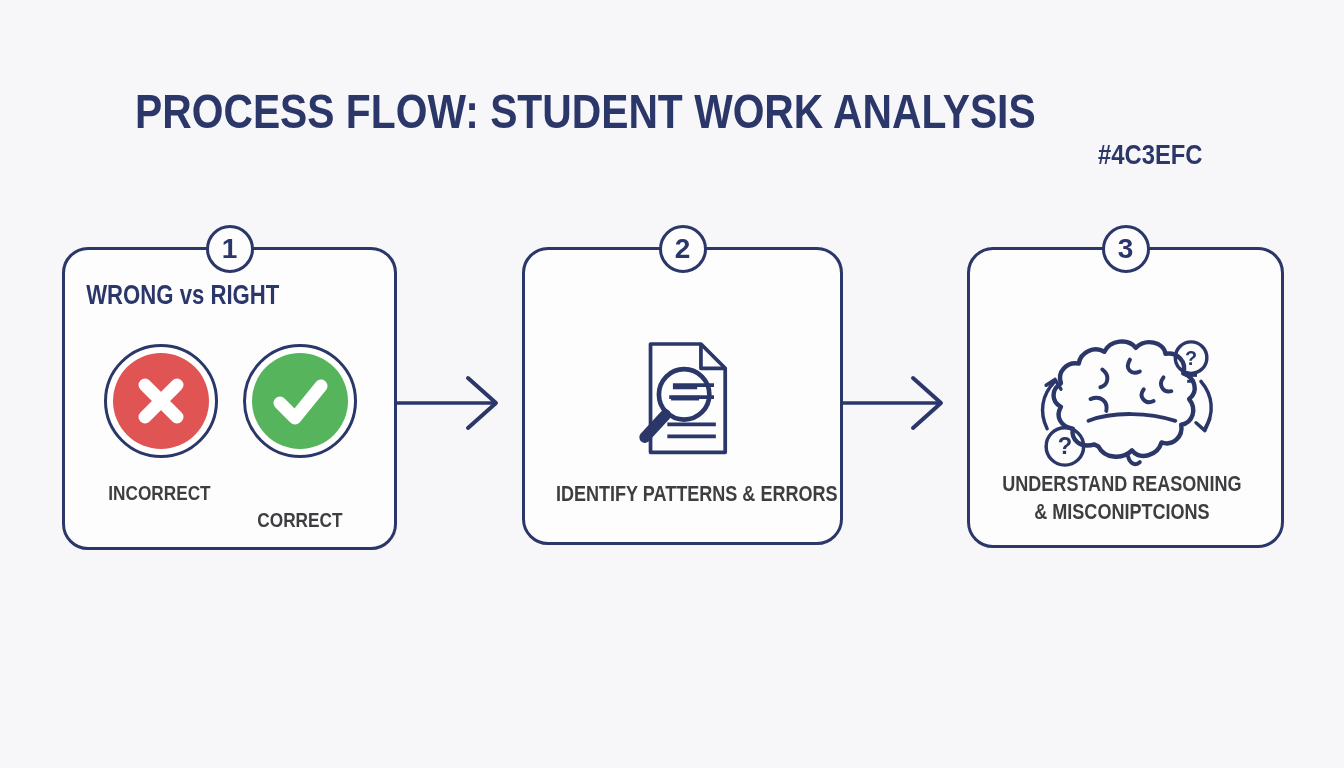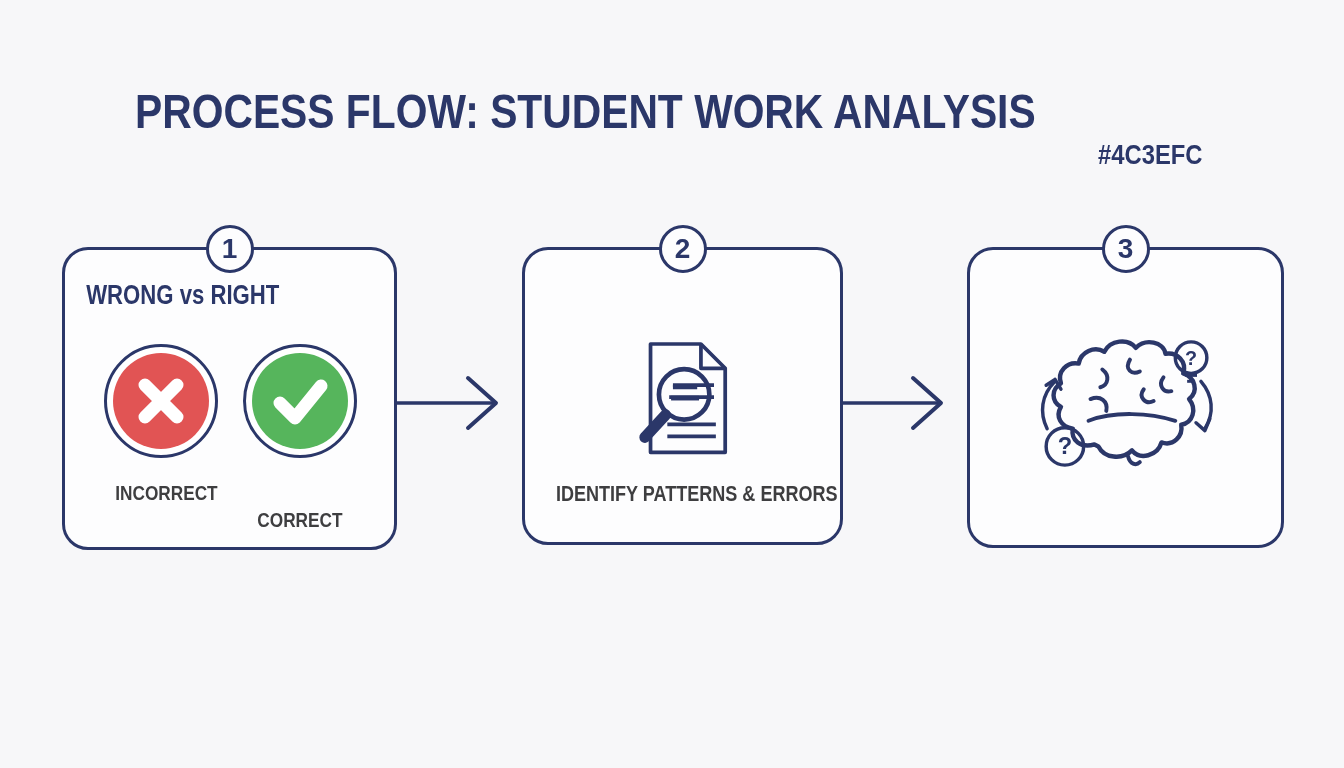--- a/index.html
+++ b/index.html
@@ -62,21 +62,21 @@
   }
   .mark-incorrect{left:39px;}
   .mark-correct{left:178px;}
   .mark svg{display:block;}
   .disc-red{fill:var(--red);}
   .disc-green{fill:var(--green);}
   .mark-label{
     position:absolute;top:231px;width:114px;
     text-align:center;font-size:21px;font-weight:bold;color:var(--caption-gray);
   }
-  .label-incorrect{left:39px;}
+  .label-incorrect{left:32px;}
   .label-correct{left:178px;margin-top:27px;}
 
   
   .icon-doc{position:absolute;left:105px;top:88px;}
   .icon-brain{position:absolute;left:63px;top:84px;}
   .outline{stroke:var(--navy);fill:none;}
 
   .caption{
     position:absolute;left:0;right:8px;top:231px;
     text-align:center;font-size:22px;font-weight:bold;color:var(--caption-gray);
@@ -185,13 +185,17 @@
 
     <circle class="outline" cx="32" cy="114" r="19" stroke-width="3.5"></circle>
     <text x="32" y="122" text-anchor="middle" font-size="24" font-weight="bold" fill="#2b3769" font-family="Liberation Sans, sans-serif">?</text>
 
     <path class="outline" stroke-width="3.5" stroke-linecap="round" d="M14 96 C6 80 8 62 22 48"></path>
     <path class="outline" stroke-width="3.5" stroke-linecap="round" stroke-linejoin="round" d="M28 56 L22 46 L13 52"></path>
     <path class="outline" stroke-width="3.5" stroke-linecap="round" d="M170 48 C182 62 184 80 174 96"></path>
     <path class="outline" stroke-width="3.5" stroke-linecap="round" stroke-linejoin="round" d="M165 90 L174 98 L179 86"></path>
   </svg>
 
+  <div class="caption caption-2line">
+    <span class="cond">UNDERSTAND REASONING</span><br>
+    <span class="cond">&amp; MISCONIPTCIONS</span>
+  </div>
 </section>
 
 </body></html>

